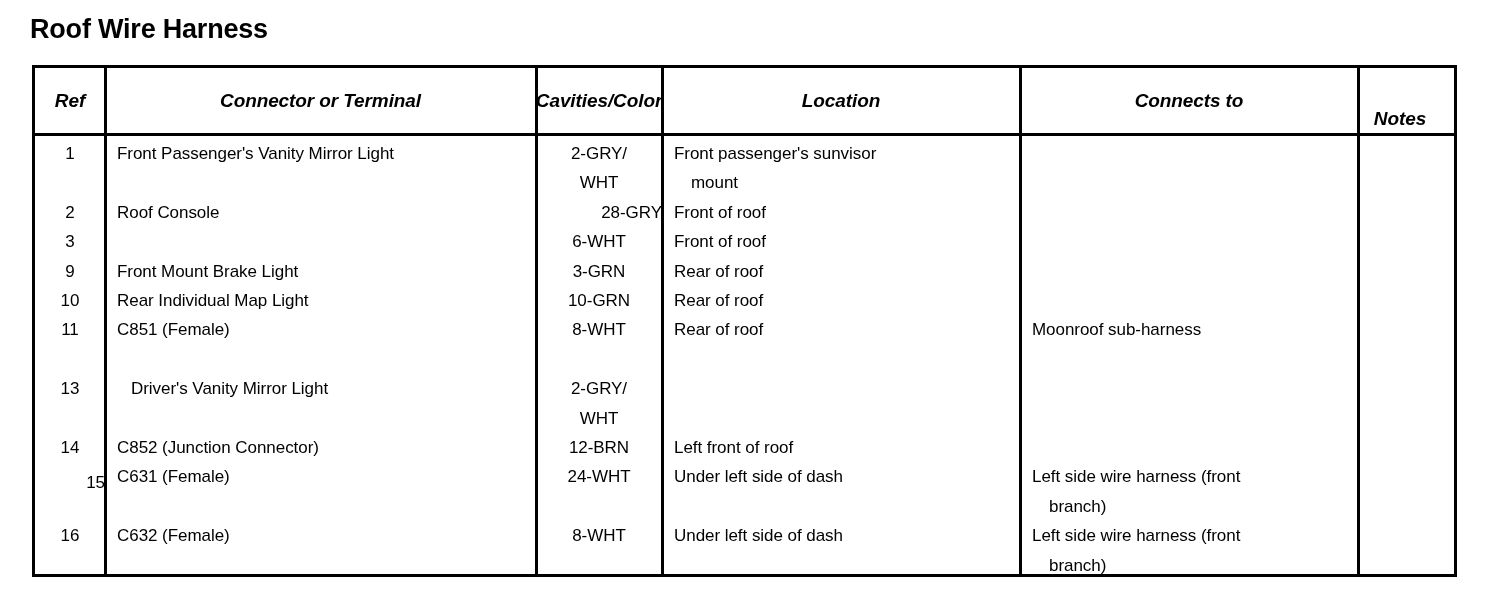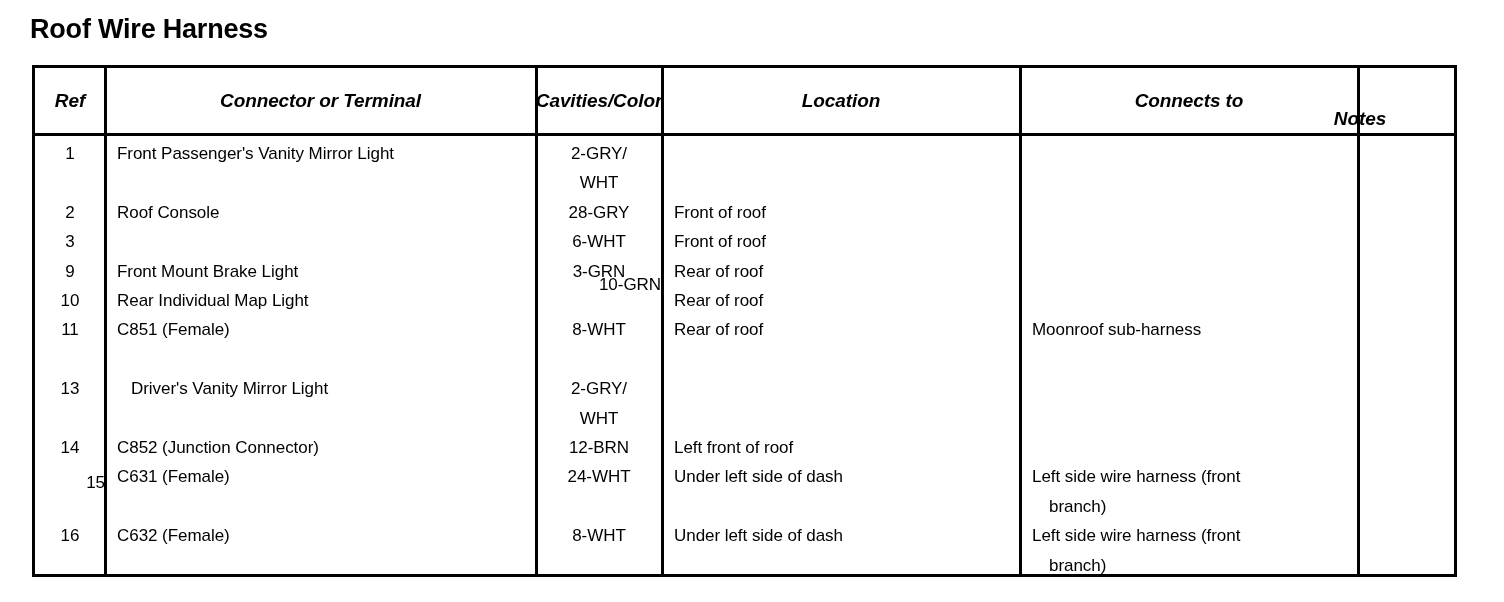--- a/index.html
+++ b/index.html
@@ -117,43 +117,44 @@
         <div class="hcell" style="left: 501px; width: 126px;">
           <span class="contline">Cavities/</span>
           <span class="contline">Color</span>
         </div>
         <div class="hcell" style="left: 627px; width: 358px;">
           <span class="contline">Location</span>
         </div>
         <div class="hcell" style="left: 985px; width: 338px;">
           <span class="contline">Connects to</span>
         </div>
-        <div class="hcell" style="left: 1283px; width: 84px; margin-top: 36px;">
+        <div class="hcell" style="left: 1323px; width: 84px; margin-top: 36px;">
           <span class="contline">Notes</span>
         </div>
       </div>
 
     <div class="body-area" id="body-area">
         <div class="cell center" style="left: 0px; width: 70px; top: 3px;"><span class="contline">1</span></div>
         <div class="cell left" style="left: 82px; width: 419px; top: 3px;"><span class="contline">Front Passenger's Vanity Mirror Light</span></div>
         <div class="cell center" style="left: 501px; width: 126px; top: 3px;"><span class="contline">2-GRY/</span><span class="contline">WHT</span></div>
+        <div class="cell left" style="left: 639px; width: 346px; top: 3px;"><span class="contline">Front passenger's sunvisor</span><span class="contline indent">mount</span></div>
         <div class="cell center" style="left: 0px; width: 70px; top: 61.8px;"><span class="contline">2</span></div>
         <div class="cell left" style="left: 82px; width: 419px; top: 61.8px;"><span class="contline">Roof Console</span></div>
-        <div class="cell center" style="left: 501px; width: 126px; top: 61.8px;"><span class="contline">28-GRY</span></div>
+        <div class="cell center" style="left: 501px; width: 126px; top: 61.8px; text-align: right;"><span class="contline">28-GRY</span></div>
         <div class="cell left" style="left: 639px; width: 346px; top: 61.8px;"><span class="contline">Front of roof</span></div>
         <div class="cell center" style="left: 0px; width: 70px; top: 91.2px;"><span class="contline">3</span></div>
         <div class="cell center" style="left: 501px; width: 126px; top: 91.2px;"><span class="contline">6-WHT</span></div>
         <div class="cell left" style="left: 639px; width: 346px; top: 91.2px;"><span class="contline">Front of roof</span></div>
         <div class="cell center" style="left: 0px; width: 70px; top: 120.6px;"><span class="contline">9</span></div>
         <div class="cell left" style="left: 82px; width: 419px; top: 120.6px;"><span class="contline">Front Mount Brake Light</span></div>
         <div class="cell center" style="left: 501px; width: 126px; top: 120.6px;"><span class="contline">3-GRN</span></div>
         <div class="cell left" style="left: 639px; width: 346px; top: 120.6px;"><span class="contline">Rear of roof</span></div>
         <div class="cell center" style="left: 0px; width: 70px; top: 150px;"><span class="contline">10</span></div>
         <div class="cell left" style="left: 82px; width: 419px; top: 150px;"><span class="contline">Rear Individual Map Light</span></div>
-        <div class="cell center" style="left: 501px; width: 126px; top: 134px; margin-left: 31px;"><span class="contline">10-GRN</span></div>
+        <div class="cell center" style="left: 501px; width: 126px; top: 150px;"><span class="contline">10-GRN</span></div>
         <div class="cell left" style="left: 639px; width: 346px; top: 150px;"><span class="contline">Rear of roof</span></div>
         <div class="cell center" style="left: 0px; width: 70px; top: 179.4px;"><span class="contline">11</span></div>
         <div class="cell left" style="left: 82px; width: 419px; top: 179.4px;"><span class="contline">C851 (Female)</span></div>
         <div class="cell center" style="left: 501px; width: 126px; top: 179.4px;"><span class="contline">8-WHT</span></div>
         <div class="cell left" style="left: 639px; width: 346px; top: 179.4px;"><span class="contline">Rear of roof</span></div>
         <div class="cell left" style="left: 997px; width: 326px; top: 179.4px;"><span class="contline">Moonroof sub-harness</span></div>
         <div class="cell center" style="left: 0px; width: 70px; top: 238.2px;"><span class="contline">13</span></div>
         <div class="cell left" style="left: 96px; width: 419px; top: 238.2px;"><span class="contline">Driver's Vanity Mirror Light</span></div>
         <div class="cell center" style="left: 501px; width: 126px; top: 238.2px;"><span class="contline">2-GRY/</span><span class="contline">WHT</span></div>
         <div class="cell center" style="left: 0px; width: 70px; top: 297px;"><span class="contline">14</span></div>

